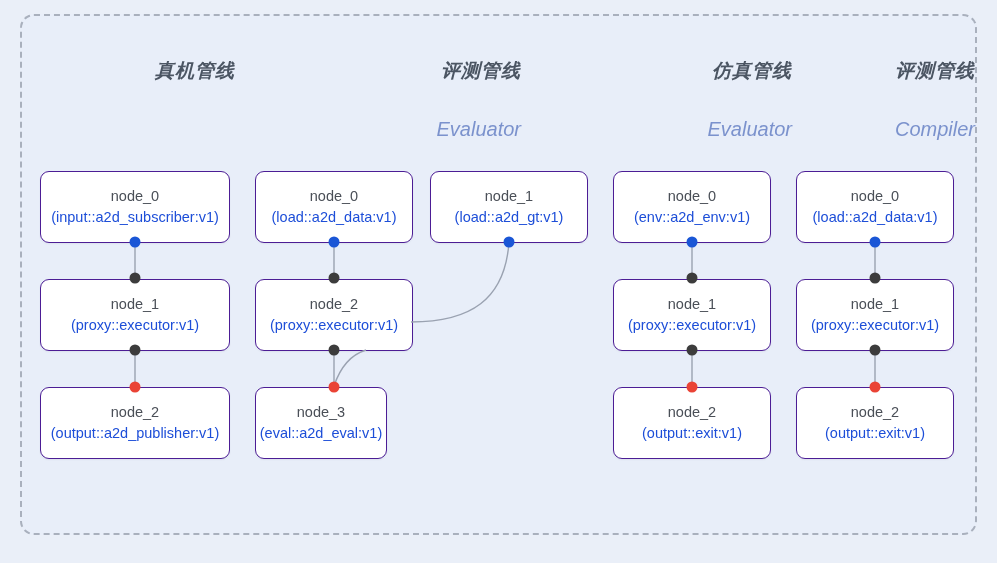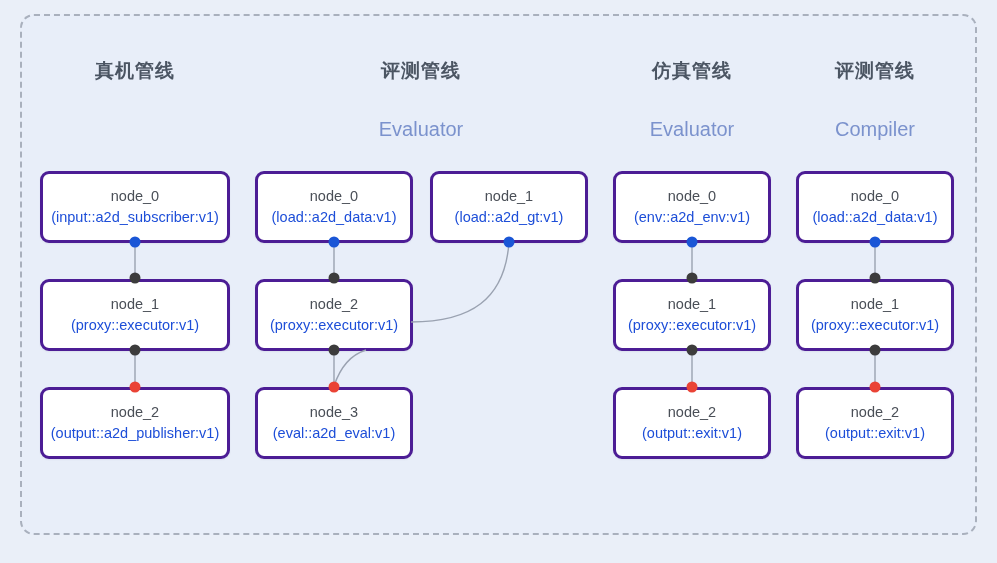--- a/index.html
+++ b/index.html
@@ -27,22 +27,23 @@
     width: 957px;
     height: 521px;
     box-sizing: border-box;
     border: 2px dashed #a9b0bd;
     border-radius: 14px;
     background: #e8eef9;
   }
   
   .col-head {
     position: absolute;
-    text-align: center;
+    text-align: right;
     pointer-events: none;
+    font-style: italic;
   }
   .col-title {
     font-size: 19px;
     font-weight: bold;
     color: #4b5563;
     letter-spacing: 1px;
     line-height: 26px;
     white-space: nowrap;
   }
   .col-sub {
@@ -51,21 +52,21 @@
     color: #7b92cd;
     line-height: 26px;
     white-space: nowrap;
     margin-top: 32px;
   }
   
   .node {
     position: absolute;
     box-sizing: border-box;
     background: #ffffff;
-    border: 3px solid #4c1d95;
+    border: 1px solid #4c1d95;
     border-radius: 9px;
     box-shadow: 0 1px 2px rgba(30,40,70,0.06);
     display: flex;
     flex-direction: column;
     align-items: center;
     justify-content: center;
     text-align: center;
   }
   .node-id {
     font-size: 14.5px;
@@ -174,21 +175,21 @@
   <div class="port port-in-blue" style="left:509px; top:242px;"></div>
 
   <div class="port port-black" style="left:334px; top:278px;"></div>
   <div class="node" style="left:255px; top:279px; width:158px; height:72px;">
     <div class="node-id">node_2</div>
     <div class="node-type">(proxy::executor:v1)</div>
   </div>
   <div class="port port-black" style="left:334px; top:350px;"></div>
 
   <div class="port port-red" style="left:334px; top:387px;"></div>
-  <div class="node" style="left:255px; top:387px; width:158px; height:72px;">
+  <div class="node" style="left:255px; top:387px; width:132px; height:72px;">
     <div class="node-id">node_3</div>
     <div class="node-type">(eval::a2d_eval:v1)</div>
   </div>
 
   <div class="node" style="left:613px; top:171px; width:158px; height:72px;">
     <div class="node-id">node_0</div>
     <div class="node-type">(env::a2d_env:v1)</div>
   </div>
   <div class="port port-in-blue" style="left:692px; top:242px;"></div>
 

